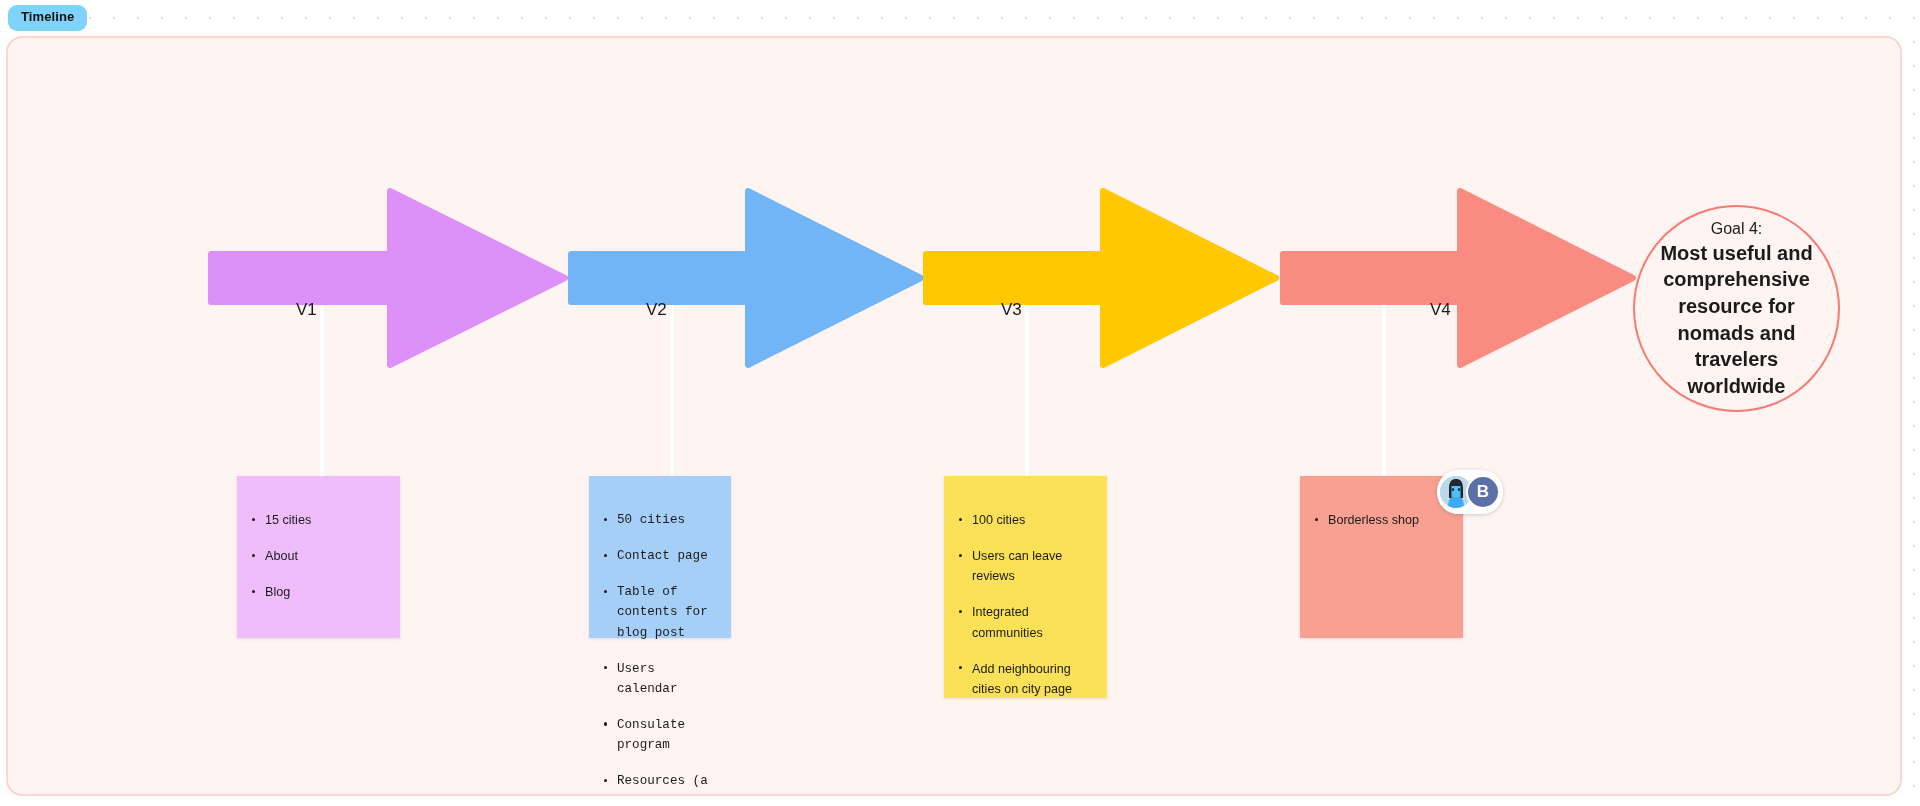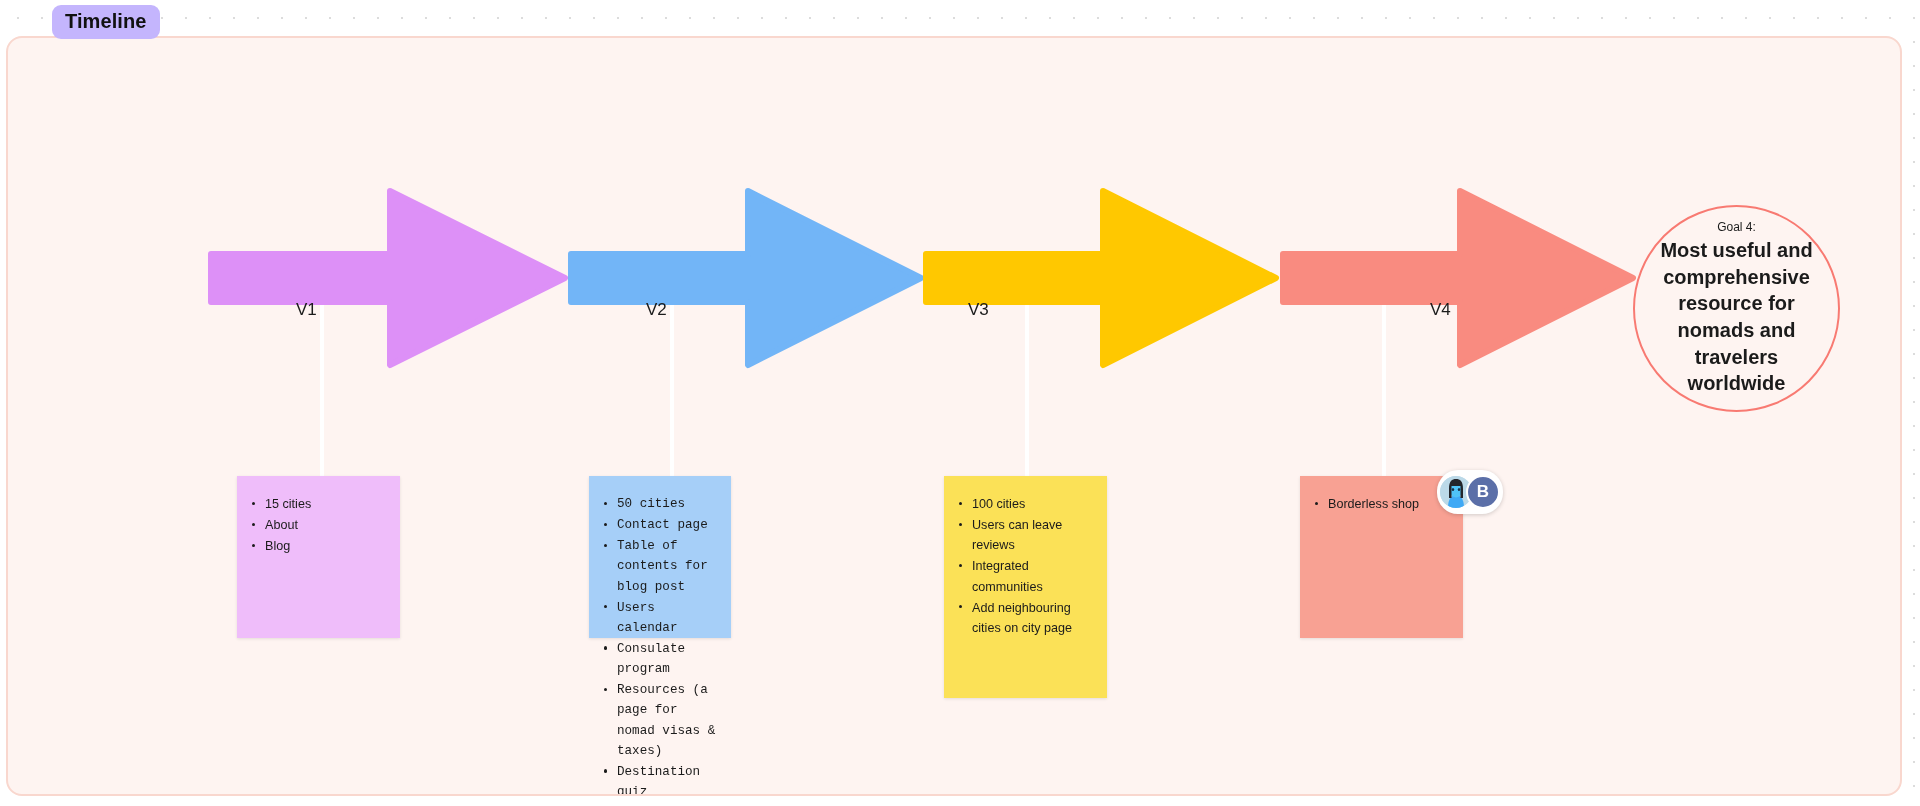--- a/index.html
+++ b/index.html
@@ -9,29 +9,28 @@
     background-image:radial-gradient(circle, #dcdcdc 1px, transparent 1.2px);
     background-size:24px 24px;
     background-position:6px 6px;
     font-family:"Liberation Sans", sans-serif;
     position:relative;
   }
 
   
   #frame-title{
     position:absolute;left:8px;top:5px;
-    background:#c4b5fd;
+    background:#7dd3fc;
     color:#111;
-    font-size:20px;font-weight:700;
+    font-size:13px;font-weight:700;
     padding:5px 13px 6px 13px;
     border-radius:9px;
     letter-spacing:.1px;
     line-height:1.15;
     z-index:20;
-    margin-left:44px;
   }
 
   
   #frame{
     position:absolute;left:6px;top:36px;
     width:1896px;height:760px;
     box-sizing:border-box;
     background:#FEF4F1;
     border:2px solid #F9D7CE;
     border-radius:16px;
@@ -74,21 +73,21 @@
   .note ul{
     margin:0;
     padding:18px 14px 14px 26px;
     list-style:none;
   }
   .note li{
     position:relative;
     font-size:12.6px;
     line-height:1.6;
     color:#1b1b1b;
-    margin:0 0 1px 0;
+    margin:16px 0 1px 0;
     padding-left:2px;
   }
   .note li::before{
     content:"";
     position:absolute;
     left:-11px;top:7.5px;
     width:3.2px;height:3.2px;
     border-radius:50%;
     background:#1b1b1b;
   }
@@ -103,21 +102,21 @@
     z-index:6;
     display:flex;align-items:center;justify-content:center;
     text-align:center;
   }
   #goal-inner{
     width:82%;
     line-height:1.33;
   }
   #goal-label{
     display:block;
-    font-size:12px;
+    font-size:16px;
     color:#1b1b1b;
     font-weight:400;
     margin-bottom:1px;
   }
   #goal-text{
     display:block;
     font-size:20px;
     color:#1b1b1b;
     font-weight:700;
   }
@@ -177,21 +176,21 @@
         <path d="M3 66 L180 66 L180 3 L353 90 L180 177 L180 114 L3 114 Z" fill="#72B5F7" stroke="#72B5F7" stroke-width="6" stroke-linejoin="round"></path>
       </svg>
     </div>
     <div class="arrow-label" style="left:638px;top:263px;">V2</div>
 
     <div class="arrow" style="left:915px;top:150px;">
       <svg width="356" height="180" viewBox="0 0 356 180">
         <path d="M3 66 L180 66 L180 3 L353 90 L180 177 L180 114 L3 114 Z" fill="#FFC800" stroke="#FFC800" stroke-width="6" stroke-linejoin="round"></path>
       </svg>
     </div>
-    <div class="arrow-label" style="left:960px;top:263px;">V3</div>
+    <div class="arrow-label" style="left:993px;top:263px;">V3</div>
 
     <div class="arrow" style="left:1272px;top:150px;">
       <svg width="356" height="180" viewBox="0 0 356 180">
         <path d="M3 66 L180 66 L180 3 L353 90 L180 177 L180 114 L3 114 Z" fill="#F98B80" stroke="#F98B80" stroke-width="6" stroke-linejoin="round"></path>
       </svg>
     </div>
     <div class="arrow-label" style="left:1422px;top:263px;">V4</div>
 
     <div id="goal-circle" style="left:1625px;top:167px;width:207px;height:207px;">
       <div id="goal-inner">

